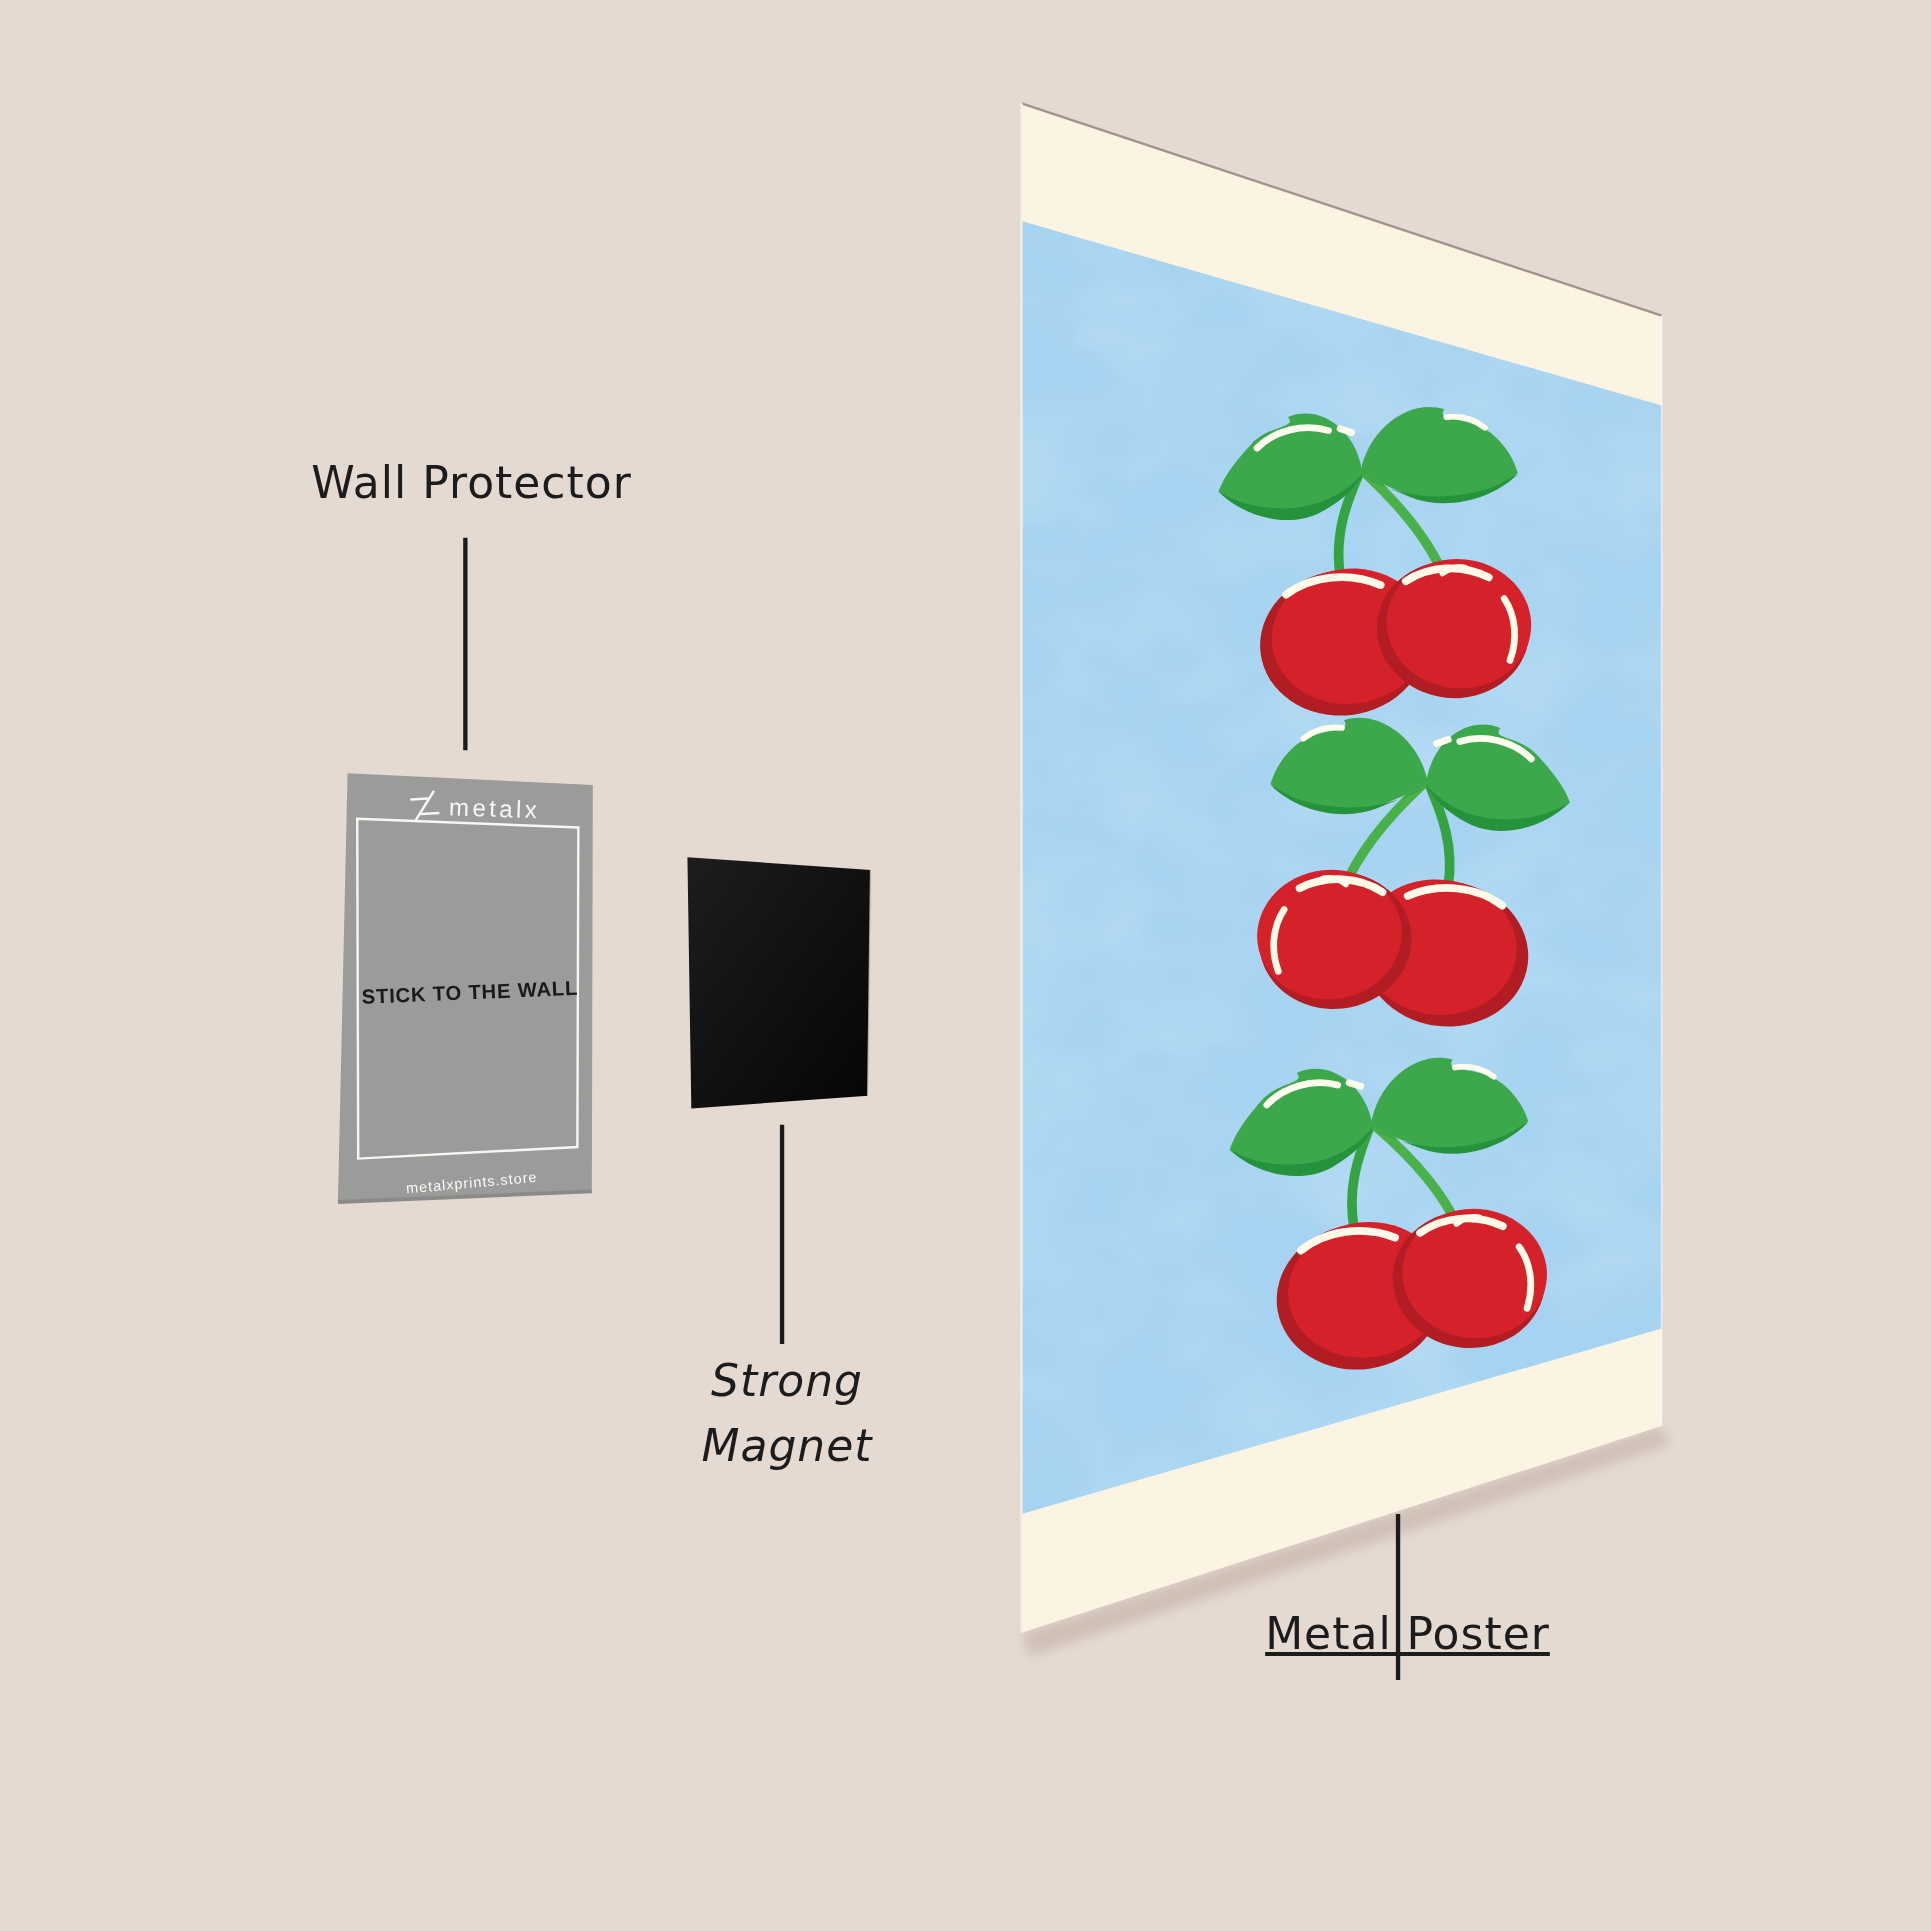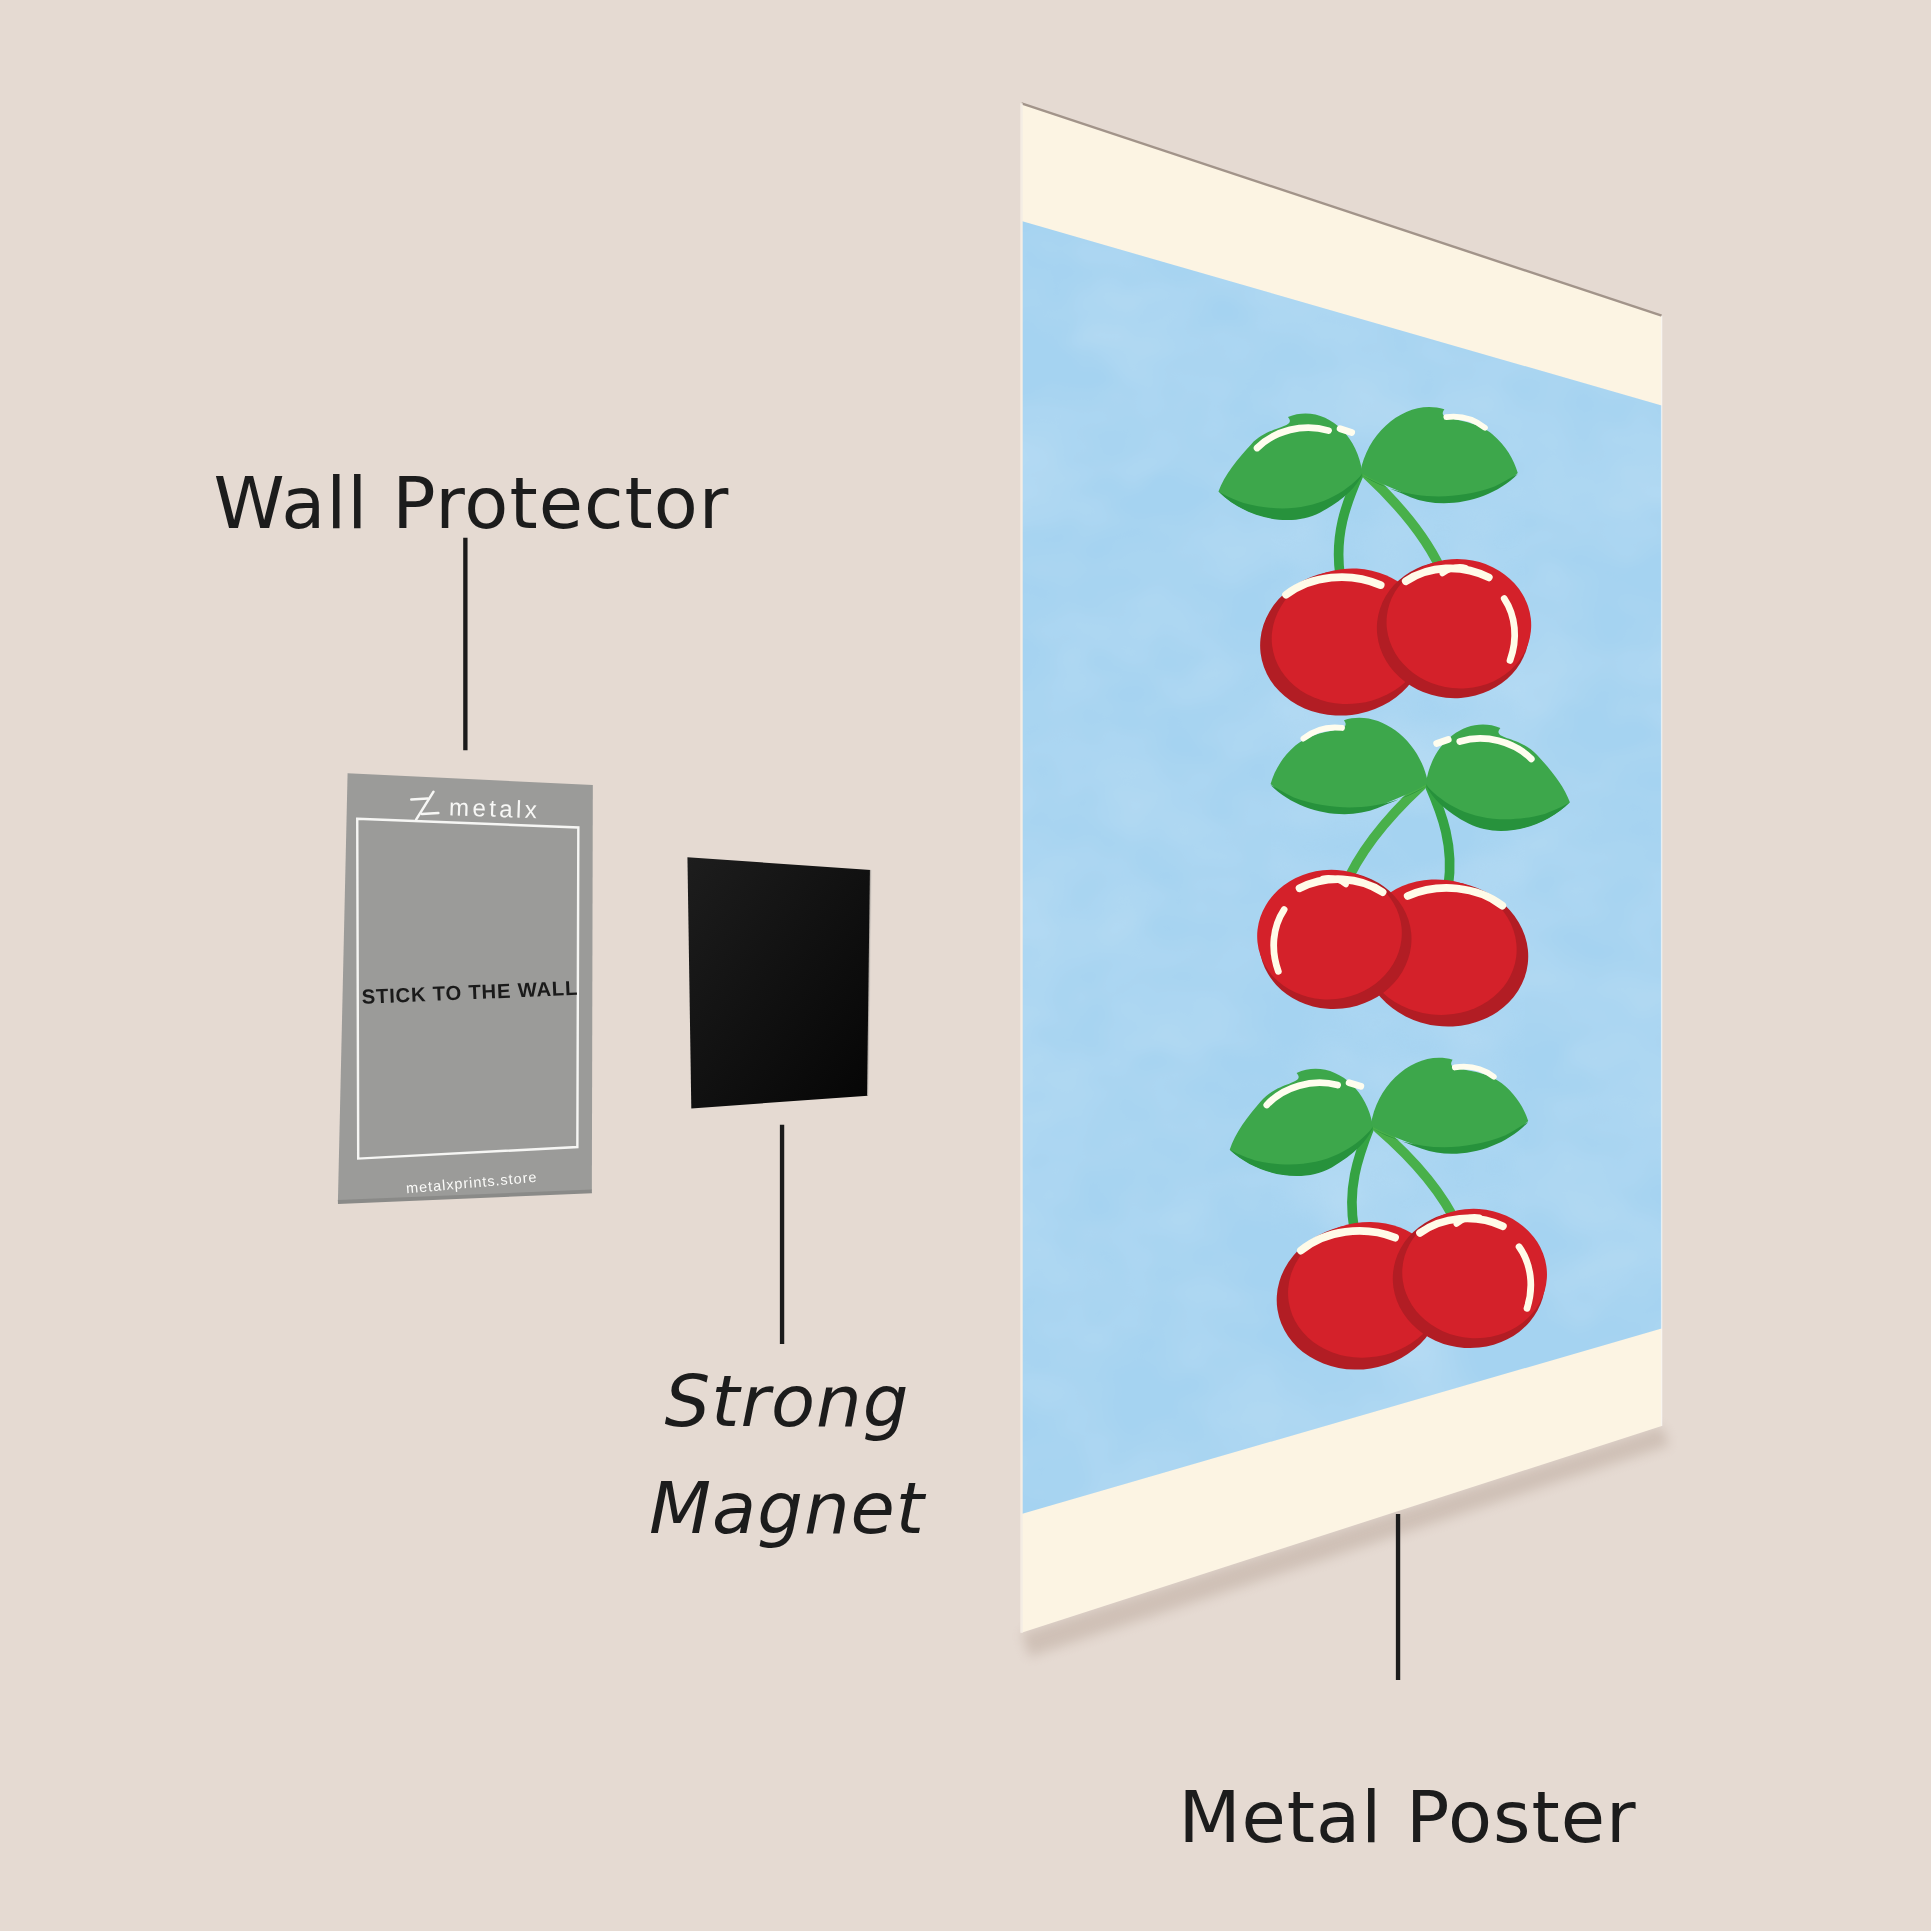--- a/index.html
+++ b/index.html
@@ -4,26 +4,26 @@
 <style>
   html,body{margin:0;padding:0;}
   body{
     width:1931px;height:1931px;position:relative;overflow:hidden;
     background:#e5dad2;
     font-family:"DejaVu Sans", sans-serif;
   }
   .scene-svg{position:absolute;left:0;top:0;}
   .callout-label{
     position:absolute;text-align:center;color:#1c1c1c;
-    font-size:72px;line-height:1.48;letter-spacing:1px;
+    font-size:44px;line-height:1.48;letter-spacing:1px;
     font-family:"DejaVu Sans", sans-serif;
   }
   #wall-protector-label{left:182px;top:450px;width:579px;}
   #strong-magnet-label{left:642px;top:1348px;width:290px;font-style:italic;}
-  #metal-poster-label{left:1118px;top:1764px;width:579px;}
+  #metal-poster-label{left:1118px;top:1601px;width:579px;text-decoration:underline;}
   .svg-card-text{font-family:"Liberation Sans", sans-serif;}
 </style>
 </head>
 <body>
 
 <svg class="scene-svg" width="1931" height="1931" viewBox="0 0 2000 2000">
   <defs>
     <filter id="mottle" x="-10%" y="-10%" width="120%" height="120%">
       <feTurbulence type="fractalNoise" baseFrequency="0.008 0.011" numOctaves="3" seed="11"></feTurbulence>
       <feColorMatrix type="matrix" values="0 0 0 0 1  0 0 0 0 1  0 0 0 0 1  0.5 0.5 0.5 0 -0.55"></feColorMatrix>

